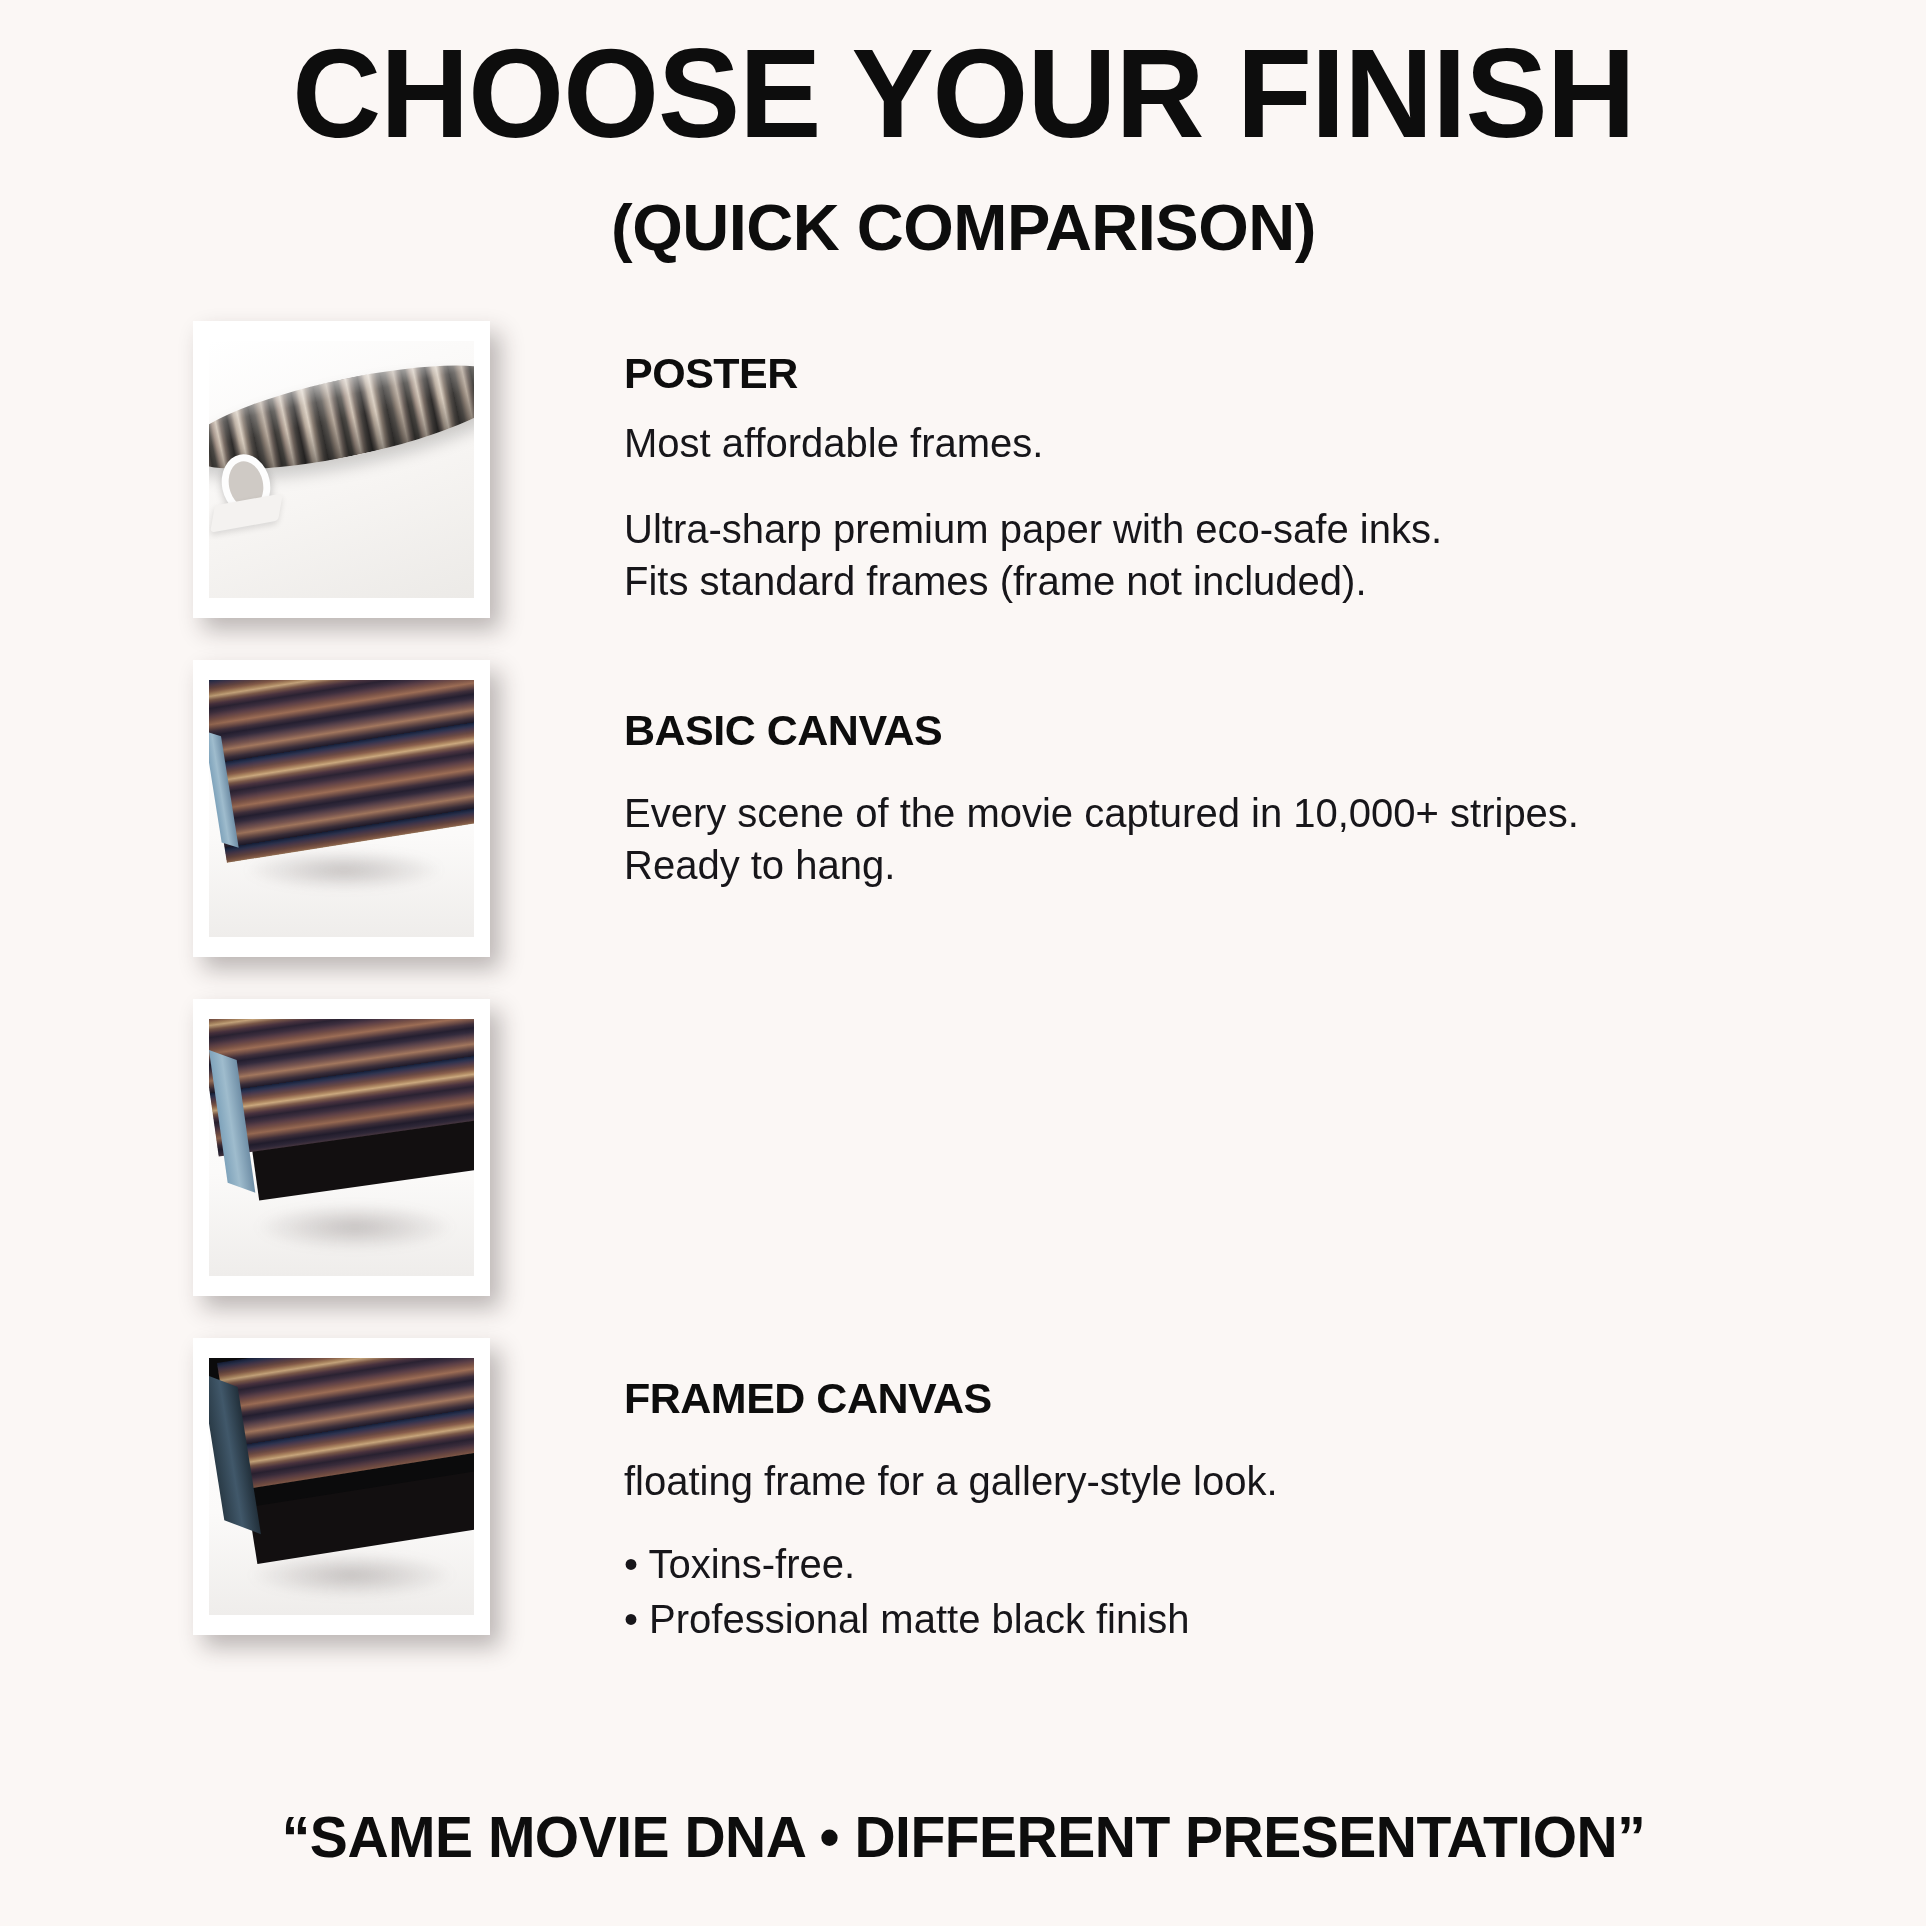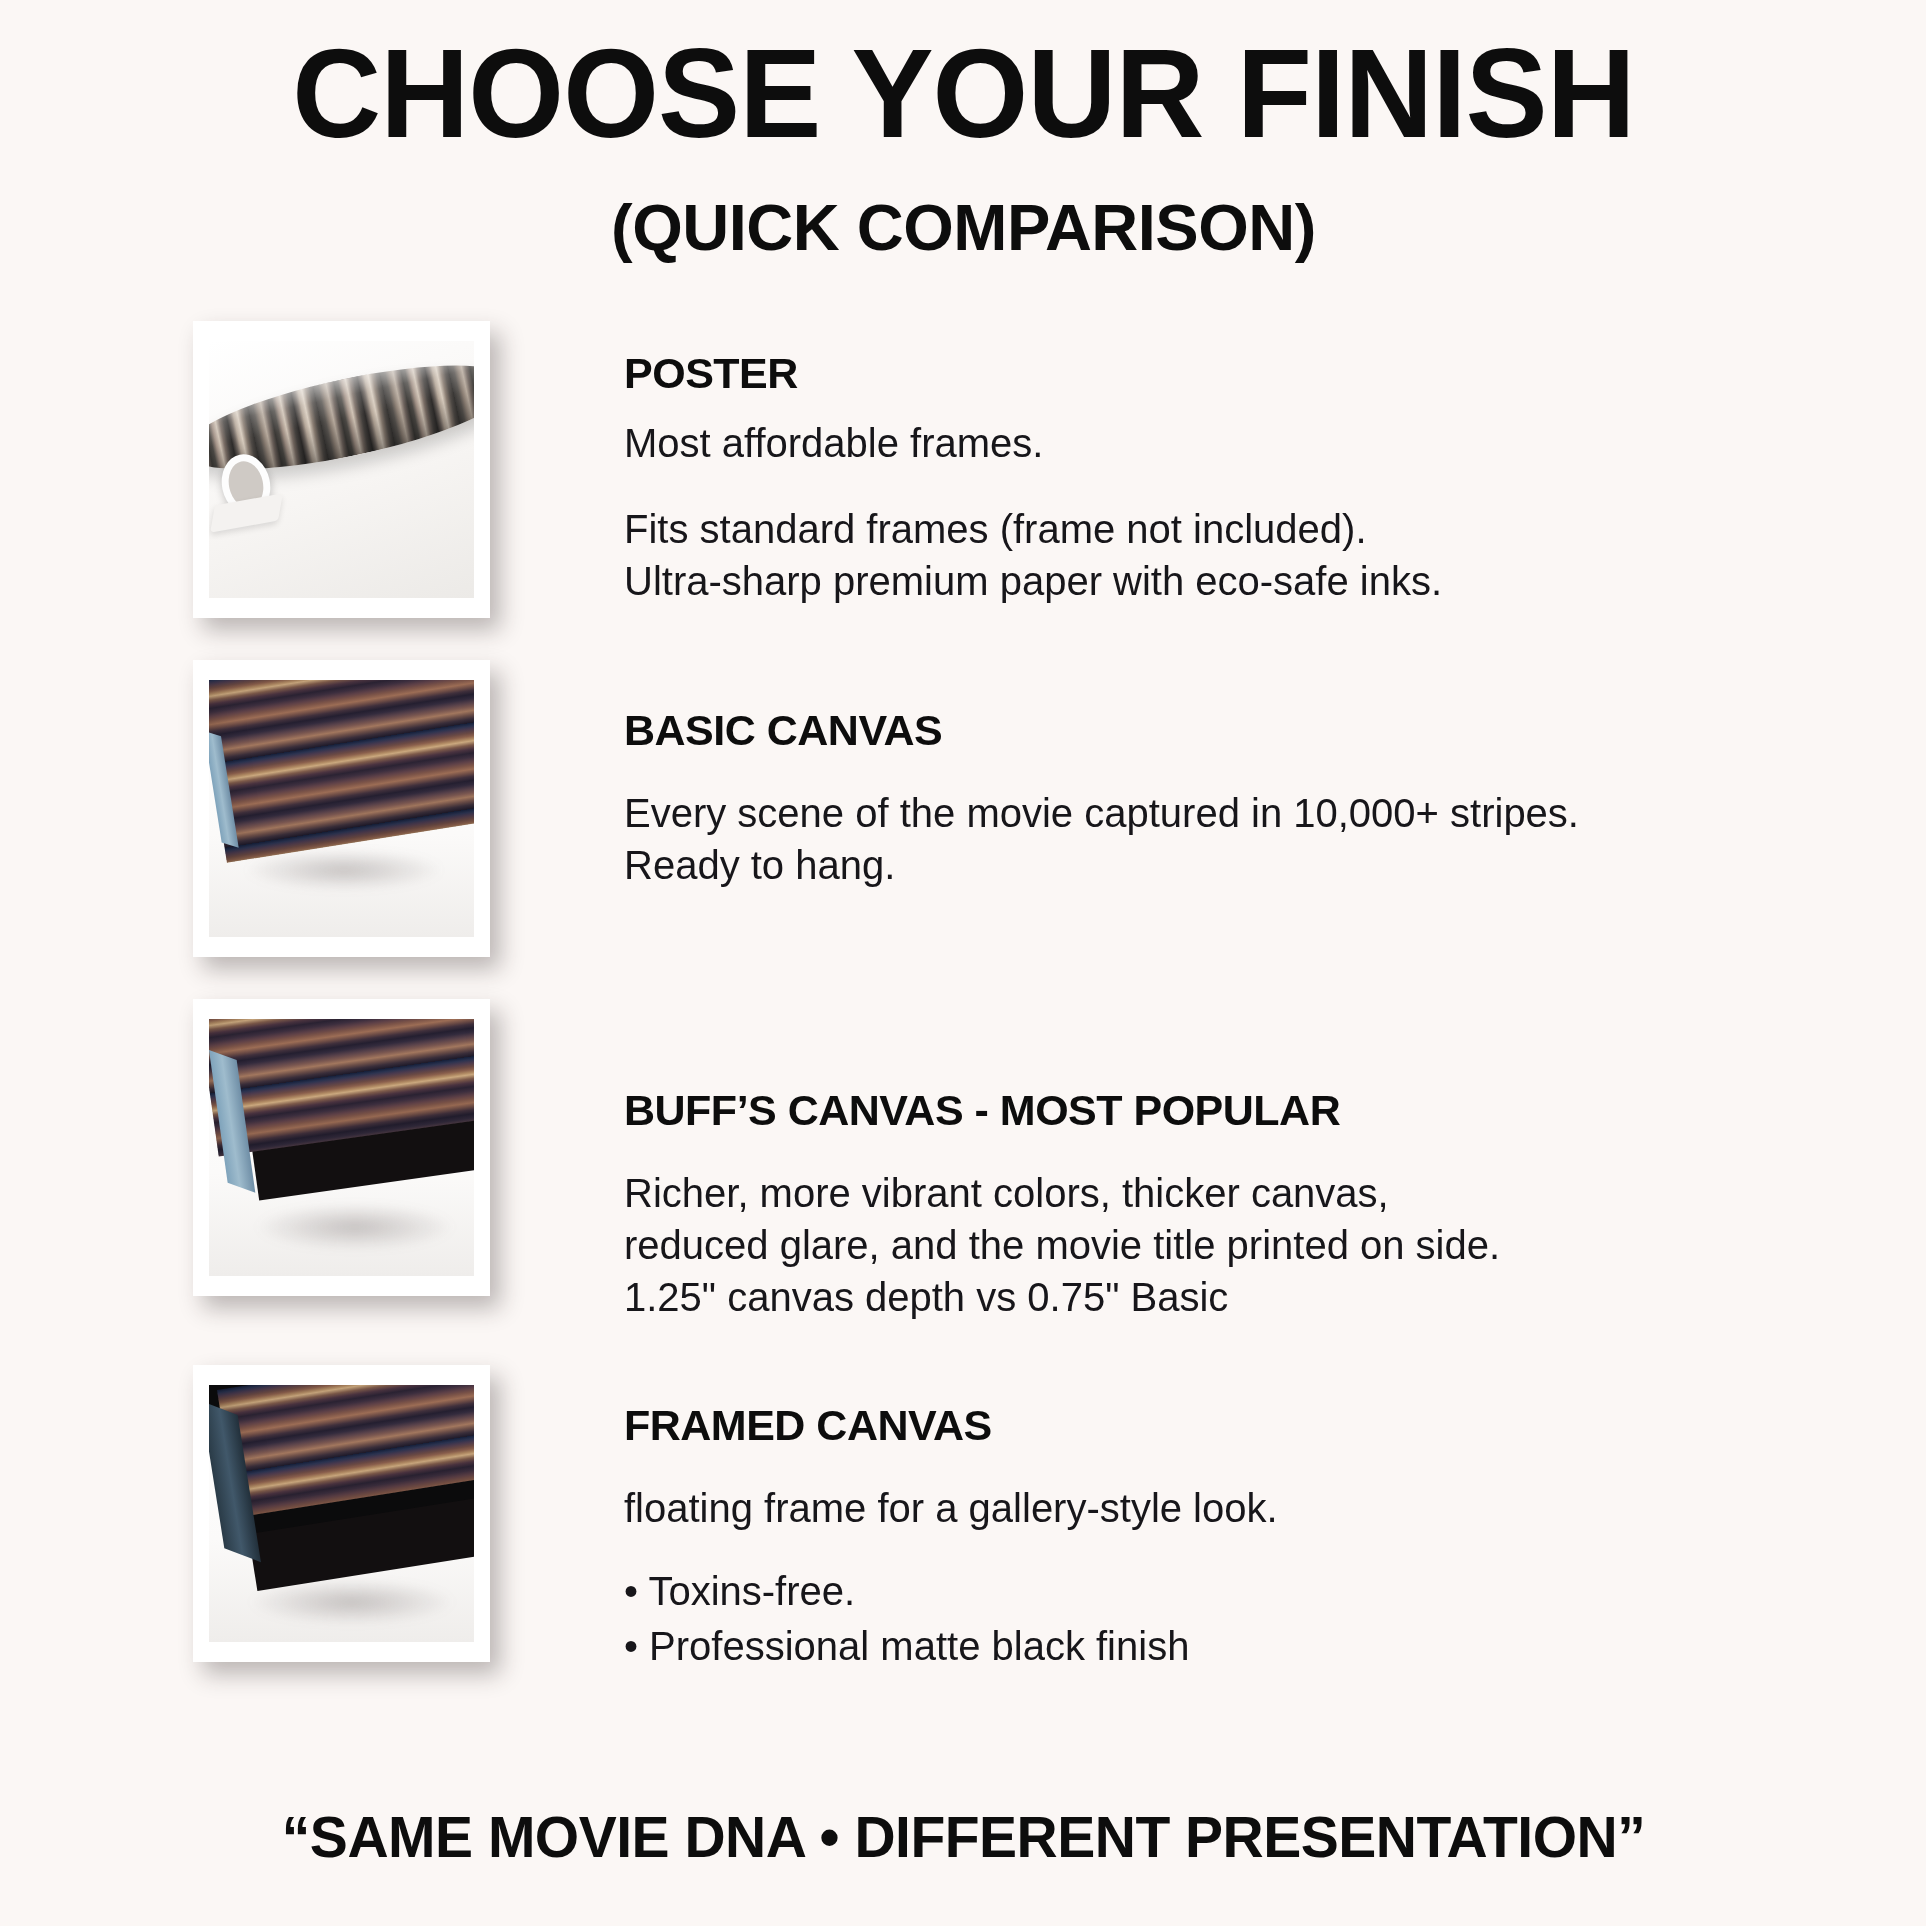--- a/index.html
+++ b/index.html
@@ -321,22 +321,22 @@
           <div class="roll-bg"></div>
           <div class="roll-tube"></div>
           <div class="roll-end"></div>
           <div class="roll-flap"></div>
         </div>
       </div>
       <div class="text">
         <div class="sec-title">POSTER</div>
         <div class="lead">Most affordable frames.</div>
         <div class="body">
+          <span class="ln">Ultra-sharp premium paper with eco-safe inks.</span>
           <span class="ln">Fits standard frames (frame not included).</span>
-          <span class="ln">Ultra-sharp premium paper with eco-safe inks.</span>
         </div>
       </div>
     </div>
 
     <div class="row row-basic">
       <div class="card">
         <div class="photo">
           <div class="slab-bg"></div>
           <div class="slab-shadow bc-shadow"></div>
           <div class="slab-side bc-side"></div>
@@ -354,29 +354,20 @@
     </div>
 
     <div class="row row-buff">
       <div class="card">
         <div class="photo">
           <div class="slab-bg"></div>
           <div class="slab-shadow bf-shadow"></div>
           <div class="slab-side bf-side"></div>
           <div class="slab-face bf-face"></div>
           <div class="slab-edge bf-edge"></div>
-        </div>
-      </div>
-      <div class="text">
-        <div class="sec-title">BUFF’S CANVAS - MOST POPULAR</div>
-
-        <div class="body">
-          <span class="ln">Richer, more vibrant colors, thicker canvas,</span>
-          <span class="ln">reduced glare, and the movie title printed on side.</span>
-          <span class="ln">1.25" canvas depth vs 0.75" Basic</span>
         </div>
       </div>
     </div>
 
     <div class="row row-framed">
       <div class="card">
         <div class="photo">
           <div class="slab-bg"></div>
           <div class="slab-shadow fc-shadow"></div>
           <div class="slab-side fc-side"></div>

